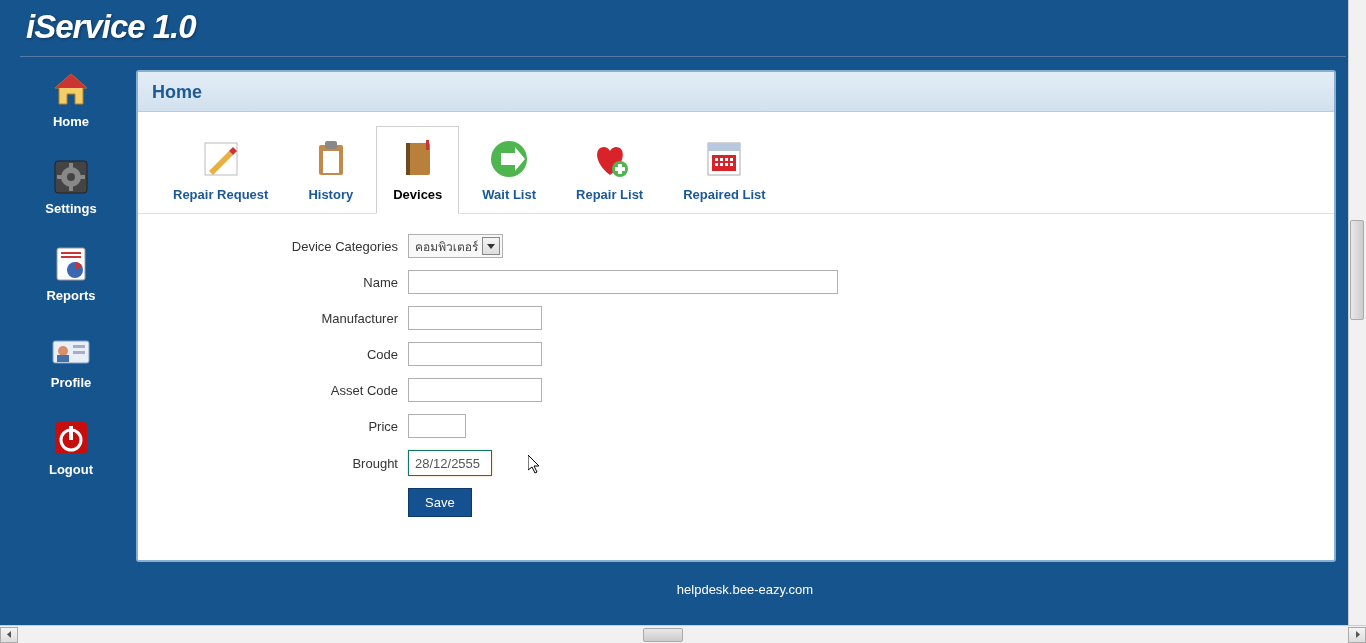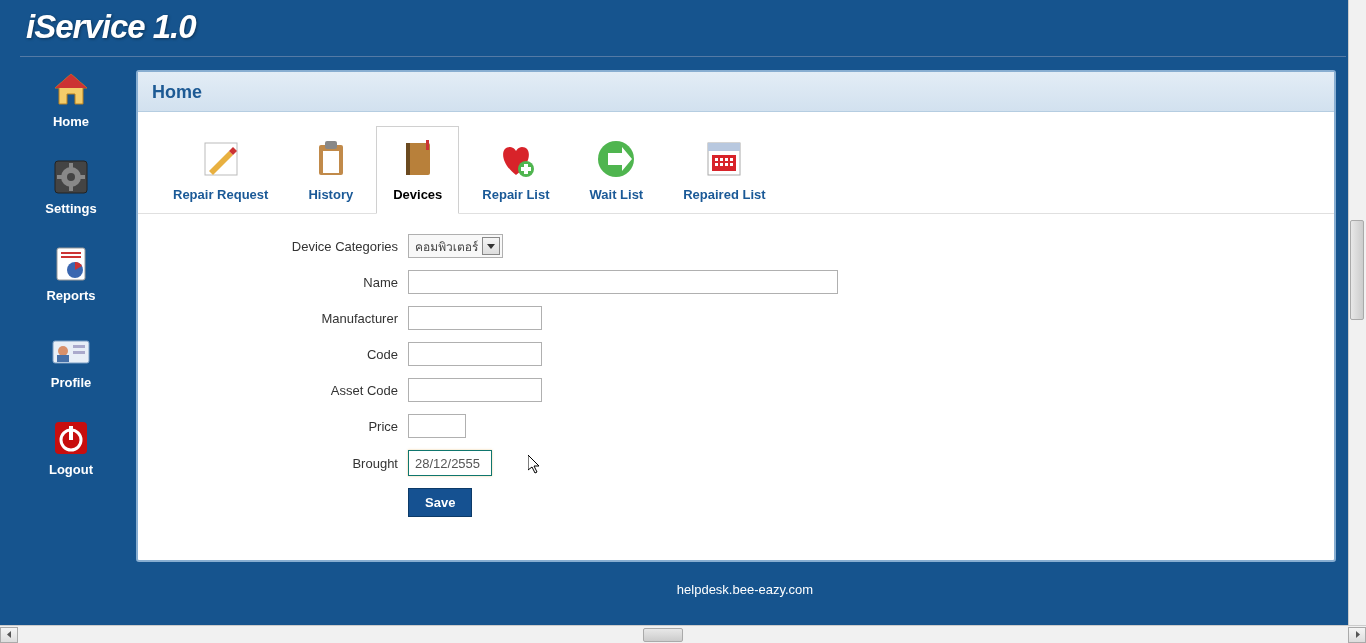--- a/index.html
+++ b/index.html
@@ -158,21 +158,21 @@
   width: 18px; height: 18px;
   display:flex; align-items:center; justify-content:center;
   margin-right: 2px;
   background: linear-gradient(#f5f5f5,#ddd);
 }
 .save-btn {
   background: #155191;
   color: #fff;
   border: 1px solid #0c3a68;
   font-size: 13px;
-  font-weight: bold;
+  font-weight: normal;
   padding: 6px 16px;
   cursor: pointer;
 }
 .footer {
   position: absolute;
   top: 582px;
   left: 137px;
   width: 1200px;
   text-align: center;
   color: #fff;
@@ -311,36 +311,36 @@
               <rect x="10" y="6" width="24" height="32" rx="2" fill="#b8803a"></rect>
               <rect x="10" y="6" width="4" height="32" fill="#6b4a20"></rect>
               <rect x="30" y="3" width="3" height="10" fill="#c33"></rect>
             </svg>
         </div>
         <div class="t-label">Devices</div>
       </div>
       <div class="toolbar-item">
         <div class="t-icon">
           <svg width="44" height="44" viewBox="0 0 44 44">
+              <circle cx="22" cy="22" r="18" fill="#4fb54f"></circle>
+              <polygon points="14,16 28,16 28,10 38,22 28,34 28,28 14,28" fill="#fff"></polygon>
+            </svg>
+        </div>
+        <div class="t-label">Wait List</div>
+      </div>
+      <div class="toolbar-item">
+        <div class="t-icon">
+          <svg width="44" height="44" viewBox="0 0 44 44">
               <path d="M22 38 C6 26 6 10 16 10 C20 10 22 14 22 14 C22 14 24 10 28 10 C38 10 38 26 22 38 Z" fill="#d8232a"></path>
               <circle cx="32" cy="32" r="8" fill="#4fb54f"></circle>
               <rect x="30" y="27" width="4" height="10" fill="#fff"></rect>
               <rect x="27" y="30" width="10" height="4" fill="#fff"></rect>
             </svg>
         </div>
         <div class="t-label">Repair List</div>
-      </div>
-      <div class="toolbar-item">
-        <div class="t-icon">
-          <svg width="44" height="44" viewBox="0 0 44 44">
-              <circle cx="22" cy="22" r="18" fill="#4fb54f"></circle>
-              <polygon points="14,16 28,16 28,10 38,22 28,34 28,28 14,28" fill="#fff"></polygon>
-            </svg>
-        </div>
-        <div class="t-label">Wait List</div>
       </div>
       <div class="toolbar-item">
         <div class="t-icon">
           <svg width="44" height="44" viewBox="0 0 44 44">
               <rect x="6" y="6" width="32" height="32" fill="#fff" stroke="#aaa"></rect>
               <rect x="6" y="6" width="32" height="8" fill="#b8c8df"></rect>
               <rect x="10" y="18" width="24" height="16" fill="#d8232a"></rect>
               <g fill="#fff">
                 <rect x="13" y="21" width="3" height="3"></rect>
                 <rect x="18" y="21" width="3" height="3"></rect>

